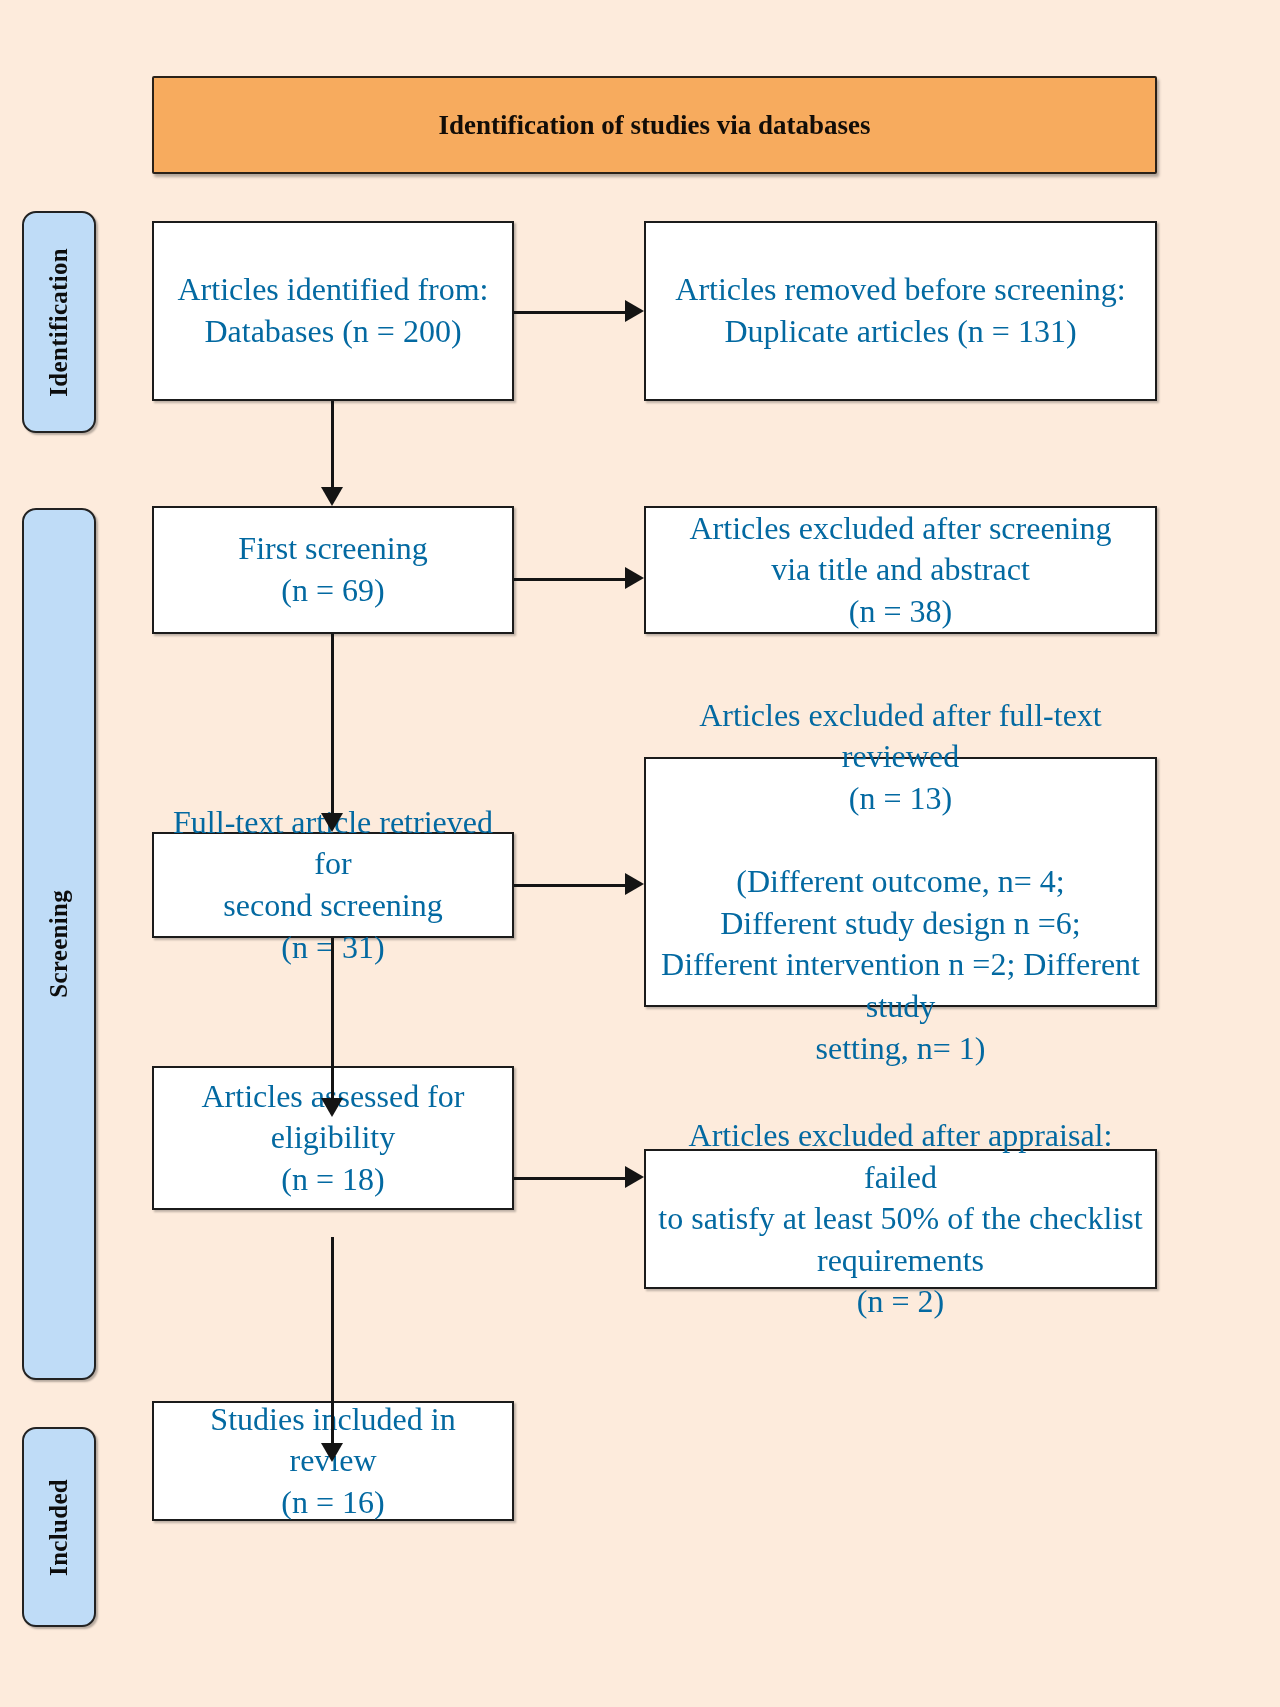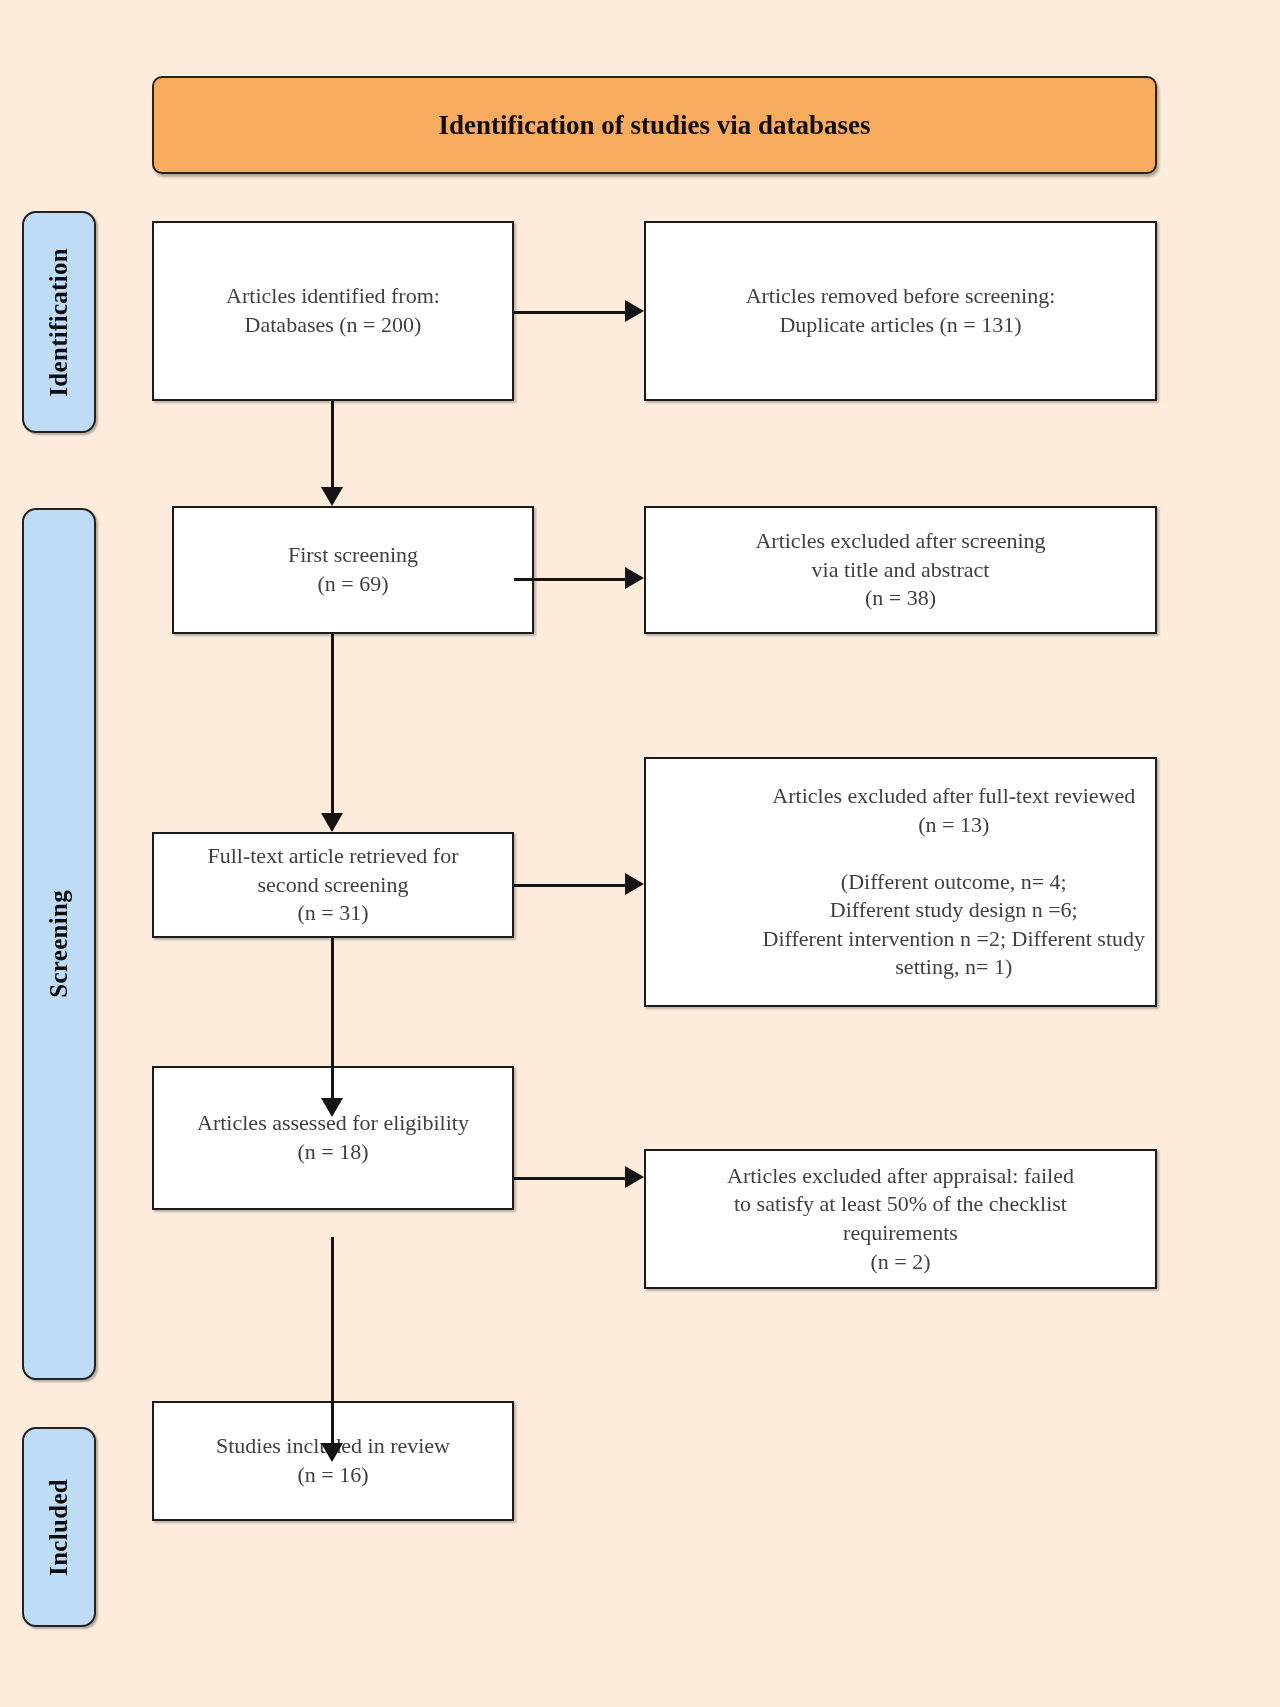--- a/index.html
+++ b/index.html
@@ -40,21 +40,21 @@
     letter-spacing: 0.3px;
     color: #0d0d0d;
     white-space: nowrap;
   }
 
   
   .banner {
     position: absolute;
     background: #f7ab5e;
     border: 2.5px solid #2a2118;
-    border-radius: 10px;
+    border-radius: 2px;
     box-sizing: border-box;
     display: flex;
     align-items: center;
     justify-content: center;
     box-shadow: 2px 3px 3px rgba(0,0,0,0.30);
   }
   .banner-text {
     font-weight: bold;
     font-size: 27px;
     color: #120d08;
@@ -66,23 +66,23 @@
     position: absolute;
     background: #ffffff;
     border: 2.5px solid #1b1b1b;
     box-sizing: border-box;
     display: flex;
     align-items: center;
     justify-content: center;
     box-shadow: 2px 2px 2px rgba(0,0,0,0.25);
   }
   .node-text {
-    font-size: 22px;
+    font-size: 32px;
     line-height: 1.3;
-    color: #404040;
+    color: #0369a1;
     text-align: center;
     padding: 0 10px;
     white-space: pre-line;
   }
 
   
   .conn-v {
     position: absolute;
     width: 0;
     border-left: 3px solid #141414;
@@ -136,21 +136,21 @@
   </div>
 
   <div class="node" style="left:644px; top:221px; width:513px; height:180px;">
     <span class="node-text">Articles removed before screening:
 Duplicate articles (n = 131)</span>
   </div>
 
   <div class="conn-h" style="left:514px; top:311px; width:111px;"></div>
   <div class="arrow-right" style="left:625px; top:300px;"></div>
 
-  <div class="node" style="left:152px; top:506px; width:362px; height:128px;margin-left:20px;">
+  <div class="node" style="left:152px; top:506px; width:362px; height:128px;">
     <span class="node-text">First screening
 (n = 69)</span>
   </div>
 
   <div class="node" style="left:644px; top:506px; width:513px; height:128px;">
     <span class="node-text">Articles excluded after screening
 via title and abstract
 (n = 38)</span>
   </div>
 

